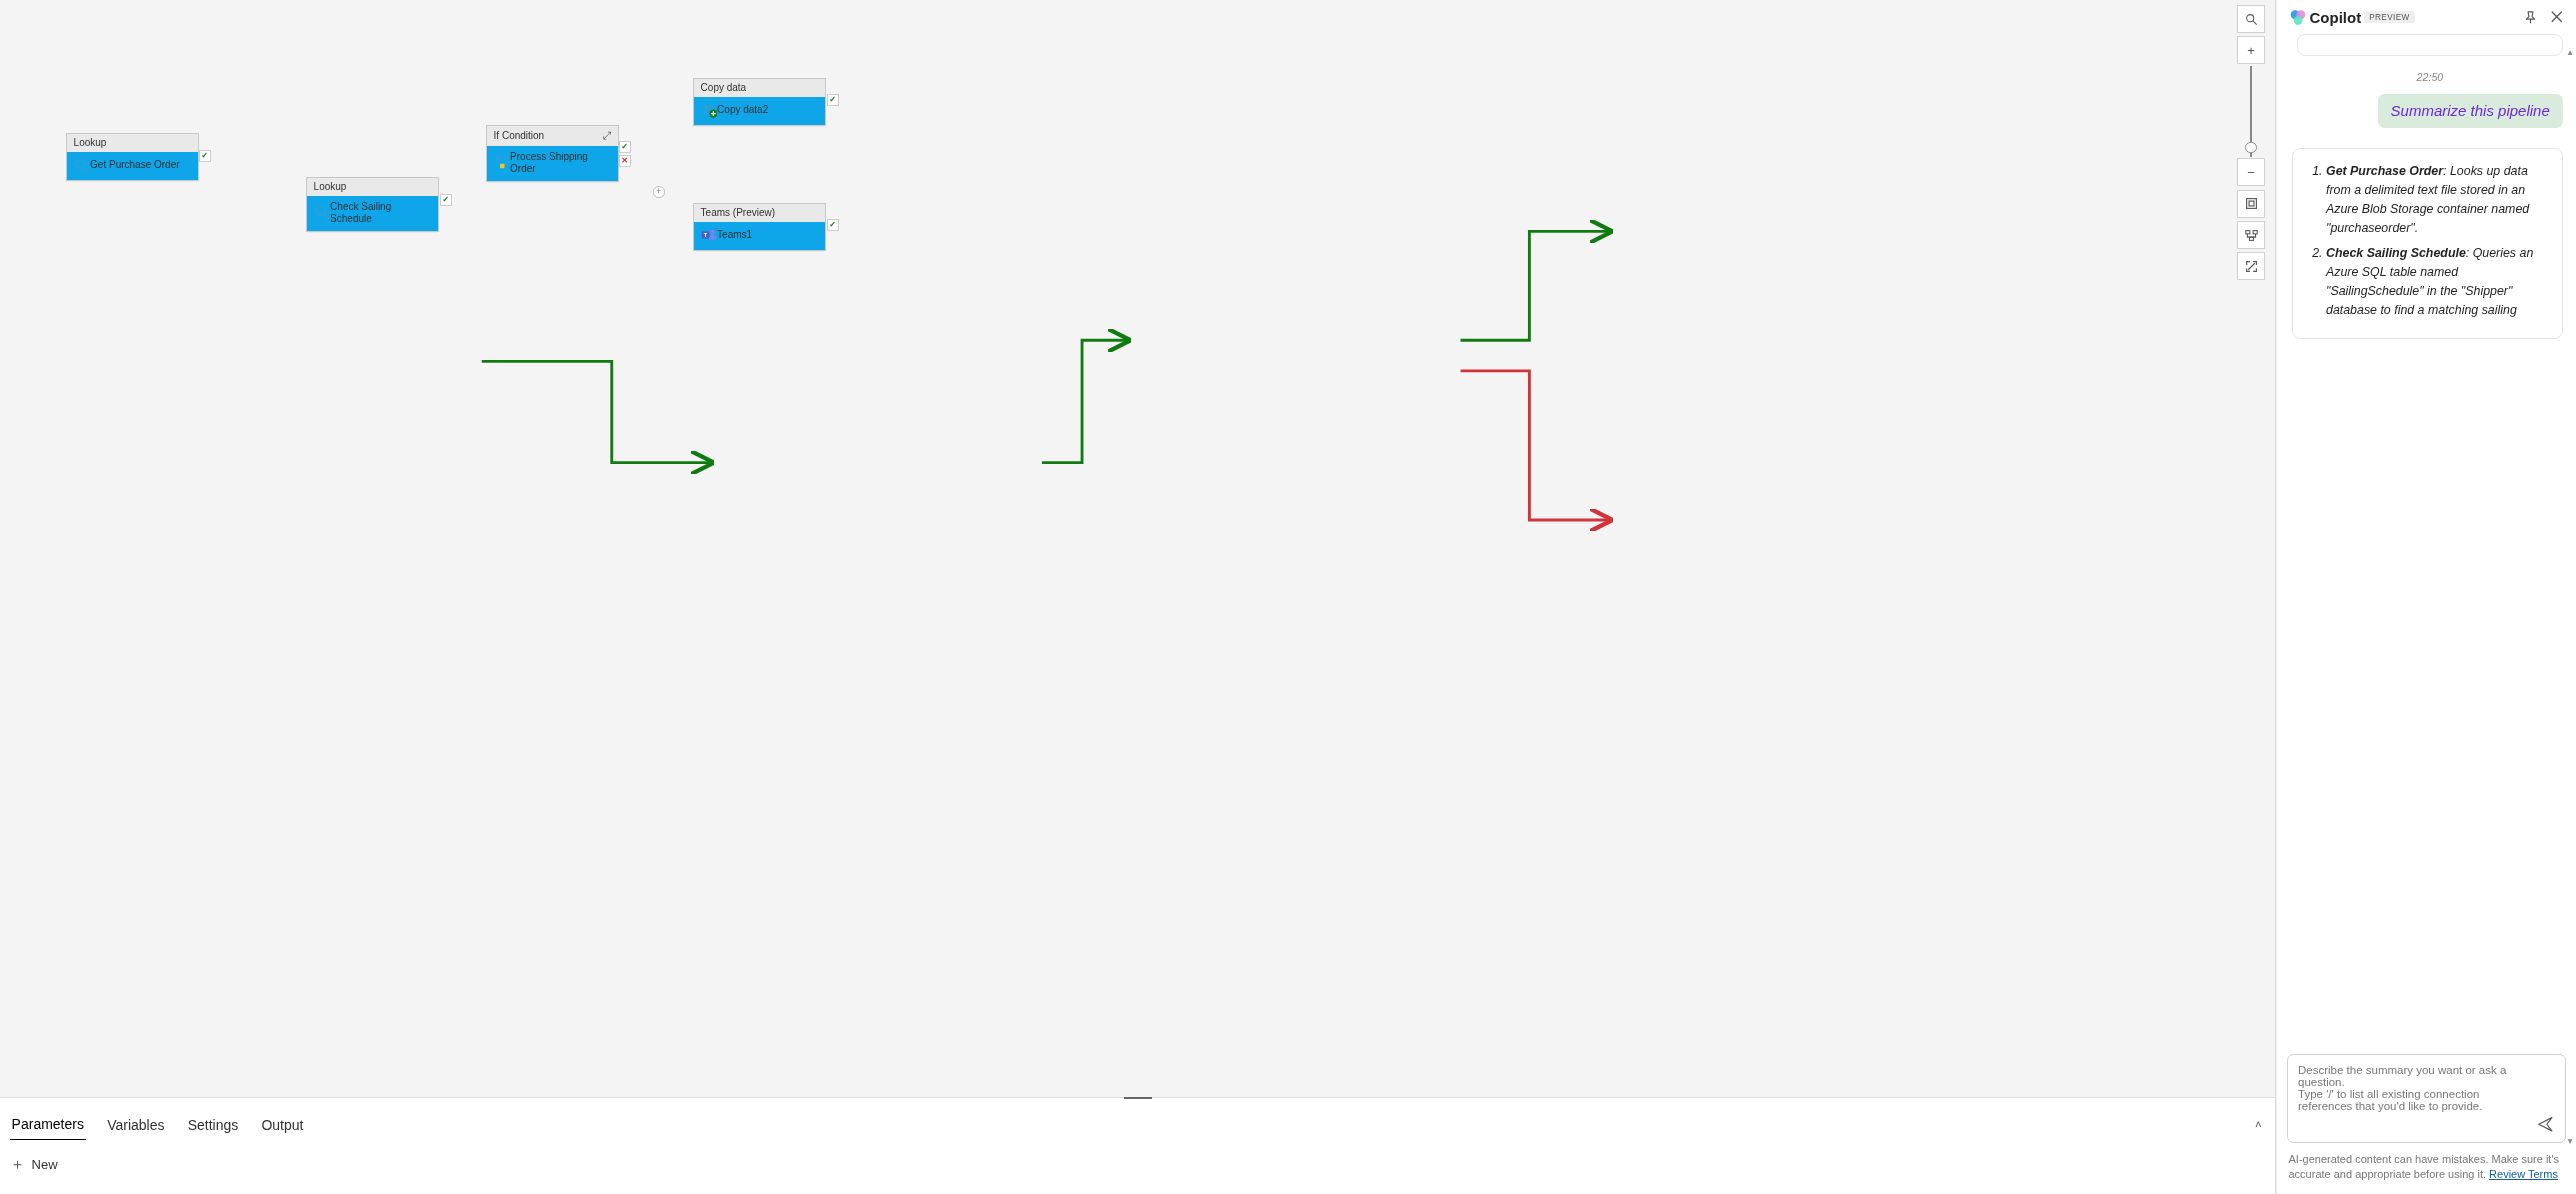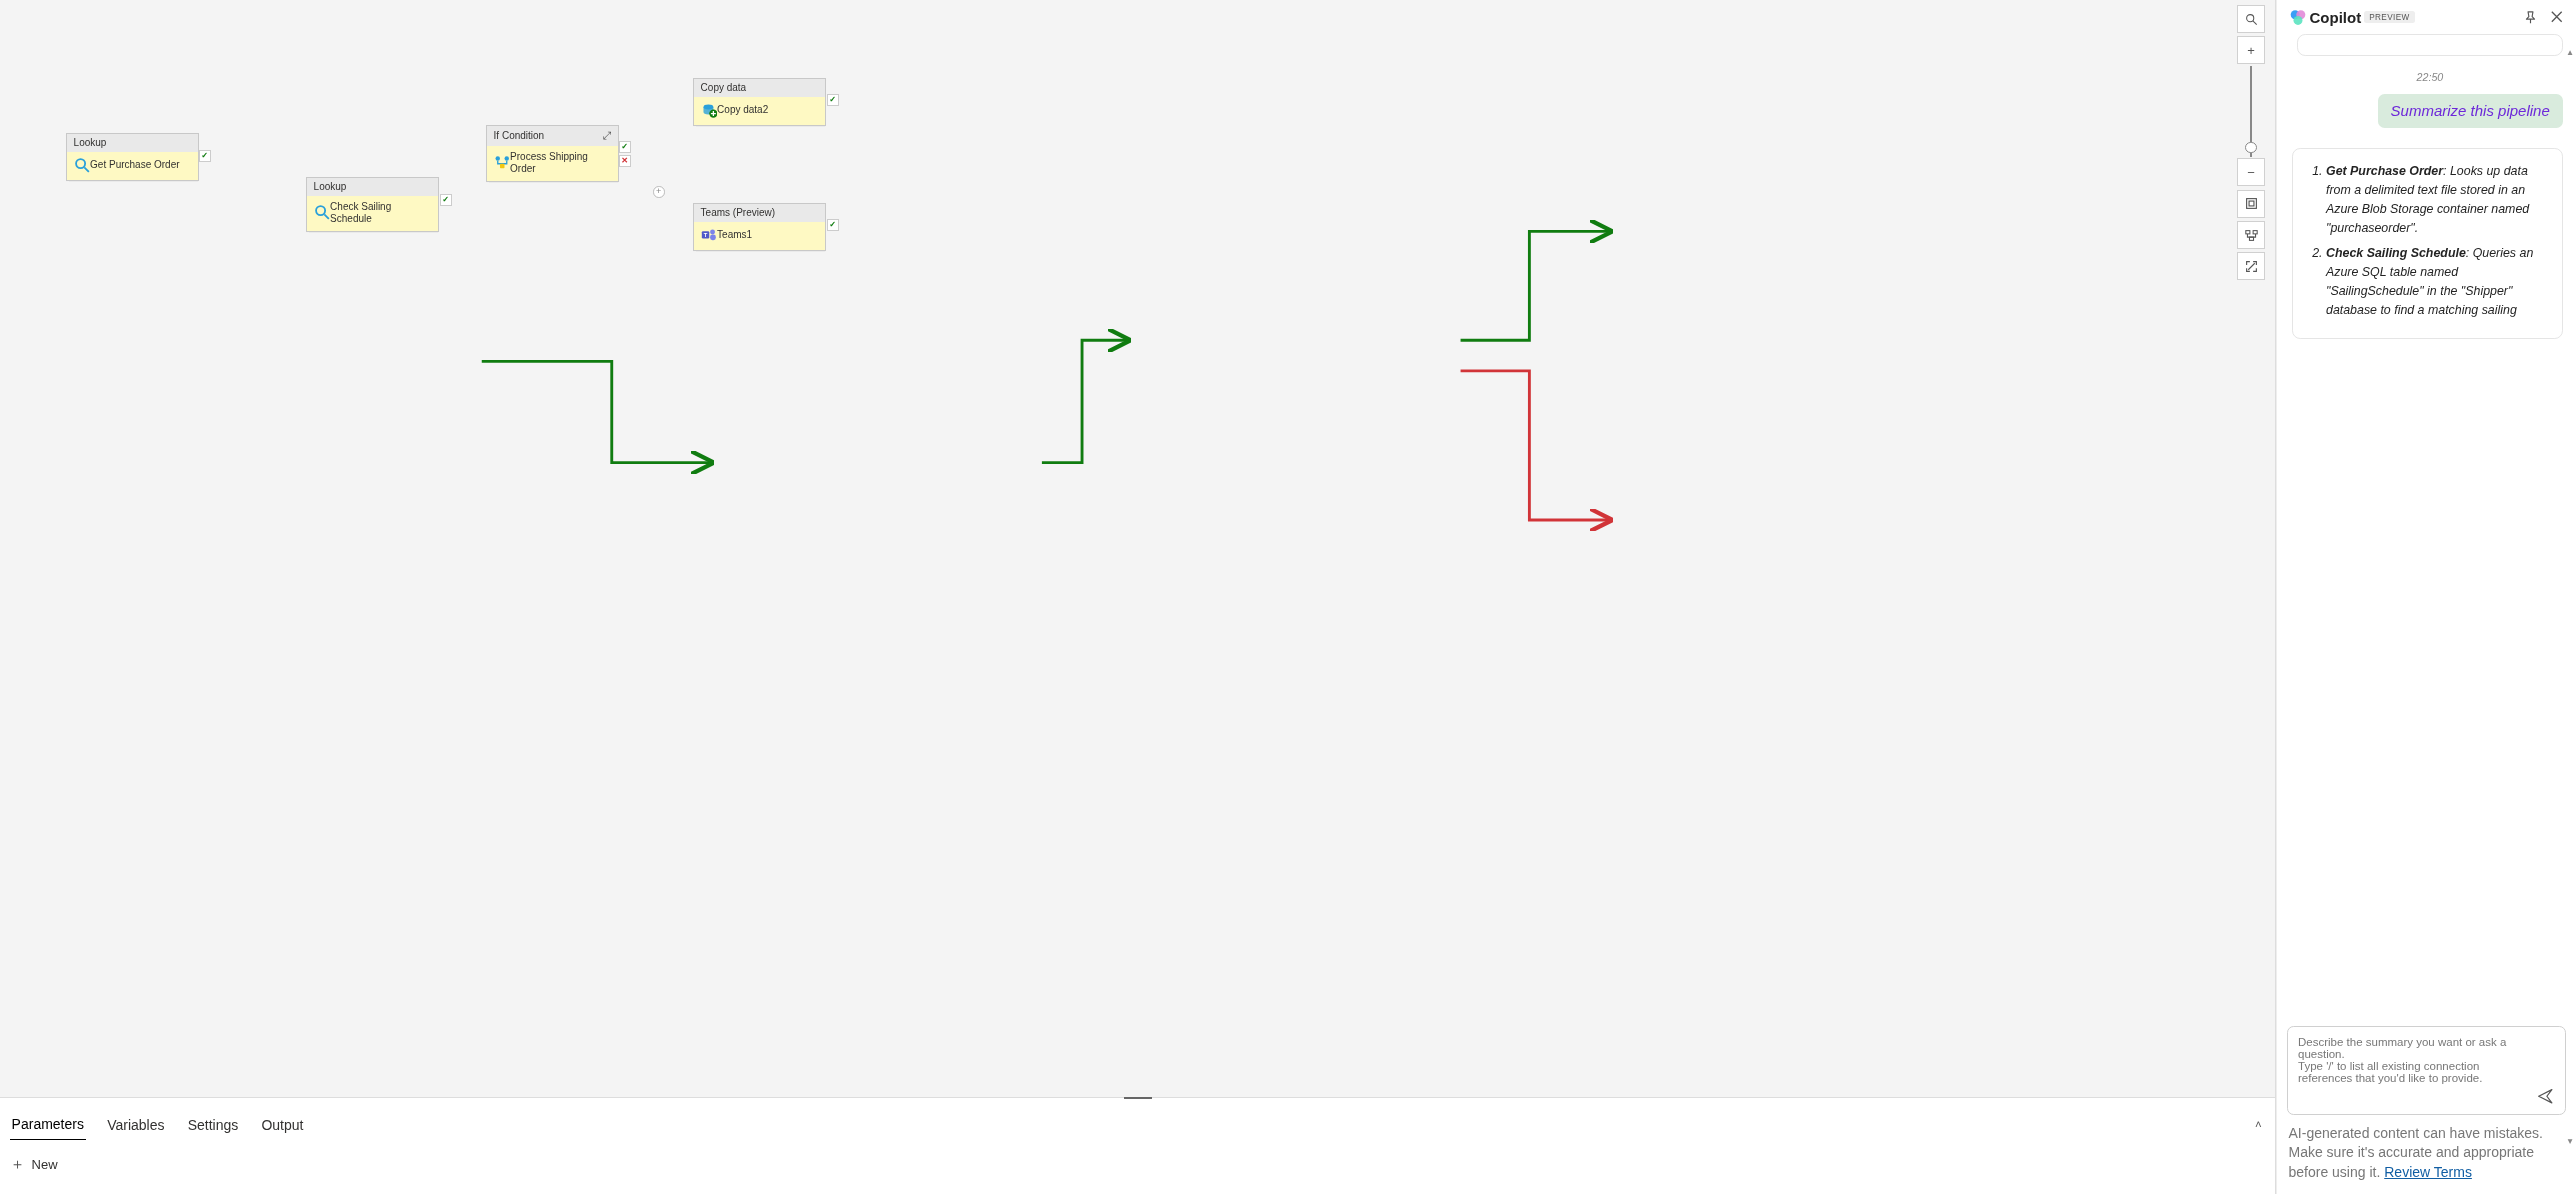--- a/index.html
+++ b/index.html
@@ -8,21 +8,21 @@
 
   
   .workspace { flex: 1 1 auto; display: flex; flex-direction: column; border-right: 0.8px solid #ddd; min-width: 0; }
 
   .canvas-wrap { flex: 1 1 auto; position: relative; background: #f4f4f4; overflow: hidden; }
 
   
   .node {
     position: absolute;
     width: 133px;
-    background: #fef9c3;
+    background: #0ea5e9;
     border: 0.8px solid #c8c8c8;
     font-size: 10px;
     color: #323130;
     box-shadow: 0 0.8px 0.8px rgba(0,0,0,0.04);
   }
   .node .node-hdr {
     background: #e9e9e9;
     padding: 3.3px 6.6px;
     font-size: 10px;
     color: #323130;
@@ -114,21 +114,21 @@
   .cp-answer ol { padding-left:18px; }
   .cp-answer li { margin-bottom:5px; }
   .cp-answer b { font-weight:700; }
 
   .cp-input-wrap { padding:8.2px 10px 5px 10px; }
   .cp-input {
     border:0.8px solid #d0d0d0; border-radius:6.6px; padding:8.2px 36px 8.2px 10px;
     font-size:11.5px; color:#777; min-height:89px; position:relative;
   }
   .cp-send { position:absolute; right:11.5px; bottom:8.2px; cursor:pointer; color:#555; }
-  .cp-foot { padding:3.3px 11.5px 11.5px 11.5px; font-size:14px; color:#777; line-height:1.4; }
+  .cp-foot { padding:3.3px 11.5px 11.5px 11.5px; font-size:11px; color:#777; line-height:1.4; }
   .cp-foot a { color:#115ea3; text-decoration:underline; cursor:pointer; }
 
   
   .cp-scroll { position:absolute; right:1.6px; top:48px; bottom:48px; width:10px; }
   .cp-scroll .tri { position:absolute; left:1.6px; font-size:8.2px; color:#888; }
   .cp-scroll .up { top:0; }
   .cp-scroll .dn { bottom:0; }
 
   
   .mag circle { stroke:#2aa0da; fill:none; stroke-width:2.2; }

